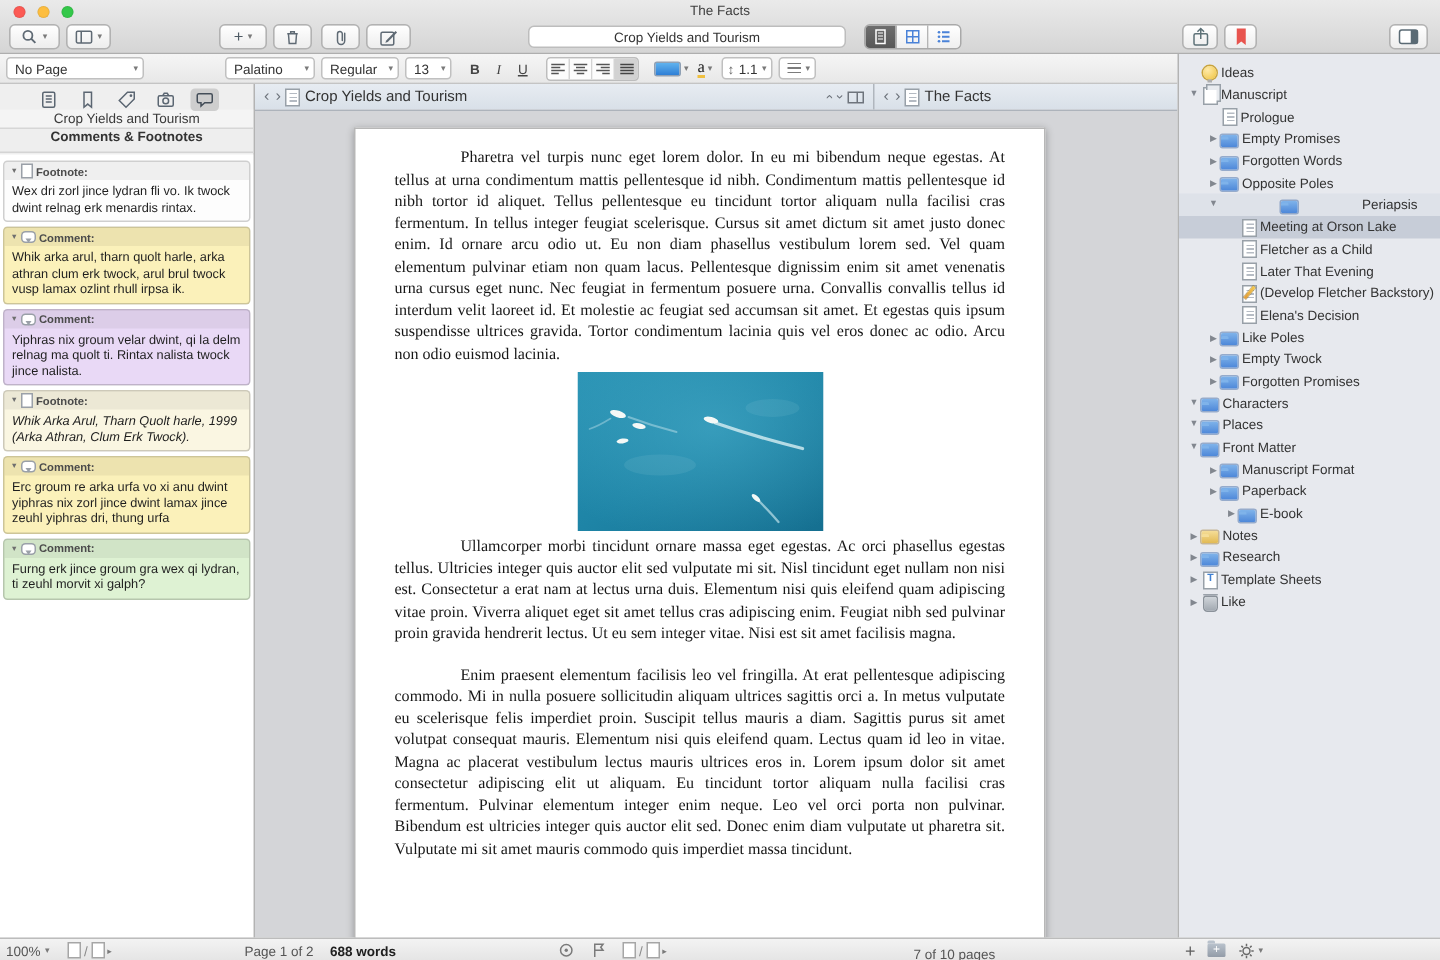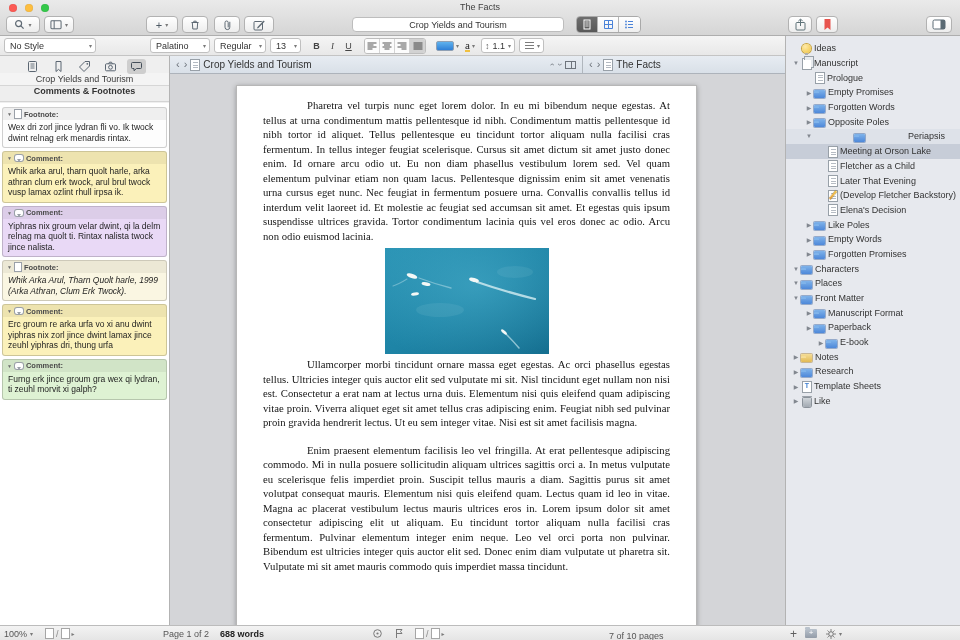--- a/index.html
+++ b/index.html
@@ -262,21 +262,21 @@
               <rect x="1" y="1" width="12" height="9" rx="1.5" fill="#fff" stroke="#5a6a74" stroke-width="1"></rect>
               <rect x="8.5" y="1" width="4.5" height="9" fill="#5a6a74"></rect>
             </svg>
           </span>
       </div>
     </div>
   </header>
 
   <div class="formatbar">
     <div class="dd dd-style">
-      <span class="grow">No Style</span>
+      <span class="grow">No Page</span>
       <span class="arr">▾</span>
     </div>
     <div class="dd dd-font">
       <span class="grow">Palatino</span>
       <span class="arr">▾</span>
     </div>
     <div class="dd dd-variant">
       <span class="grow">Regular</span>
       <span class="arr">▾</span>
     </div>
@@ -548,21 +548,21 @@
           <span class="b-label">Elena's Decision</span>
         </div>
         <div class="b-row" style="padding-left: 18px;">
           <span class="b-arrow">▶</span>
           <span class="bi i-folder"></span>
           <span class="b-label">Like Poles</span>
         </div>
         <div class="b-row" style="padding-left: 18px;">
           <span class="b-arrow">▶</span>
           <span class="bi i-folder"></span>
-          <span class="b-label">Empty Words</span>
+          <span class="b-label">Empty Twock</span>
         </div>
         <div class="b-row" style="padding-left: 18px;">
           <span class="b-arrow">▶</span>
           <span class="bi i-folder"></span>
           <span class="b-label">Forgotten Promises</span>
         </div>
         <div class="b-row" style="padding-left: 5px;">
           <span class="b-arrow">▼</span>
           <span class="bi i-folder"></span>
           <span class="b-label">Characters</span>

